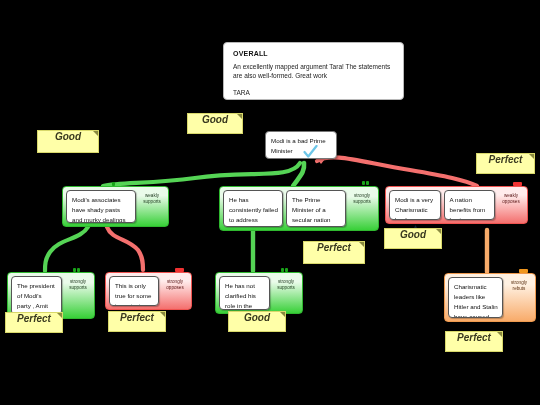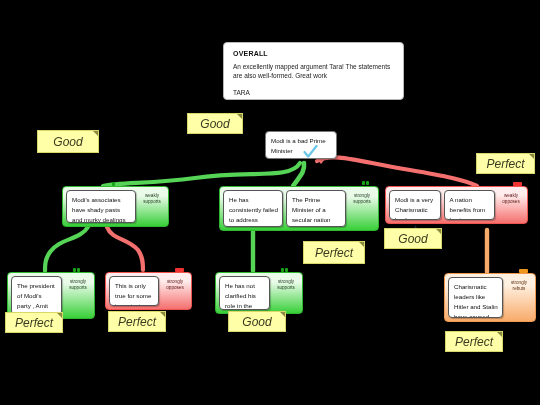--- a/index.html
+++ b/index.html
@@ -12,25 +12,26 @@
   }
   #canvas{position:absolute;left:0;top:0;width:540px;height:405px;}
   #edges{position:absolute;left:0;top:0;width:540px;height:405px;pointer-events:none;}
 
   
   .sticky{
     position:absolute;
     background:#ffffa8;
     border:1px solid #d8d86a;
     box-sizing:border-box;
-    display:flex;align-items:center;justify-content:center;
+    display:flex;justify-content:center;
     font-style:italic;
-    font-size:12px;
+    font-size:10px;
     color:#3a3a20;
     z-index:40;
+    font-weight:bold;
   }
   .sticky::after{
     content:"";
     position:absolute;top:0;right:0;
     border-left:5px solid transparent;
     border-top:5px solid #8a8a40;
   }
 
   
   .overall{

